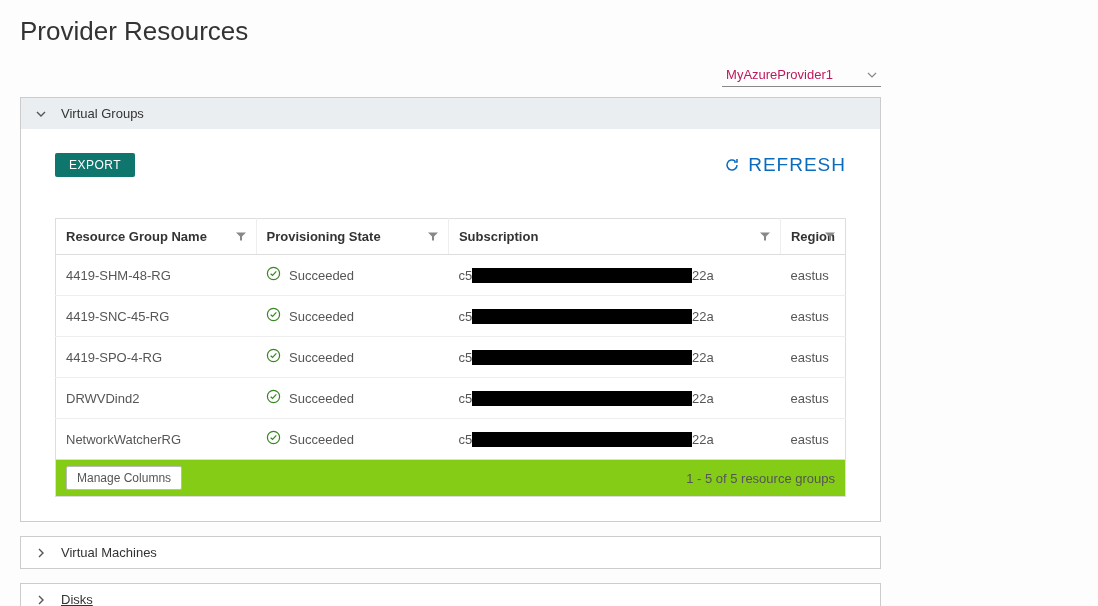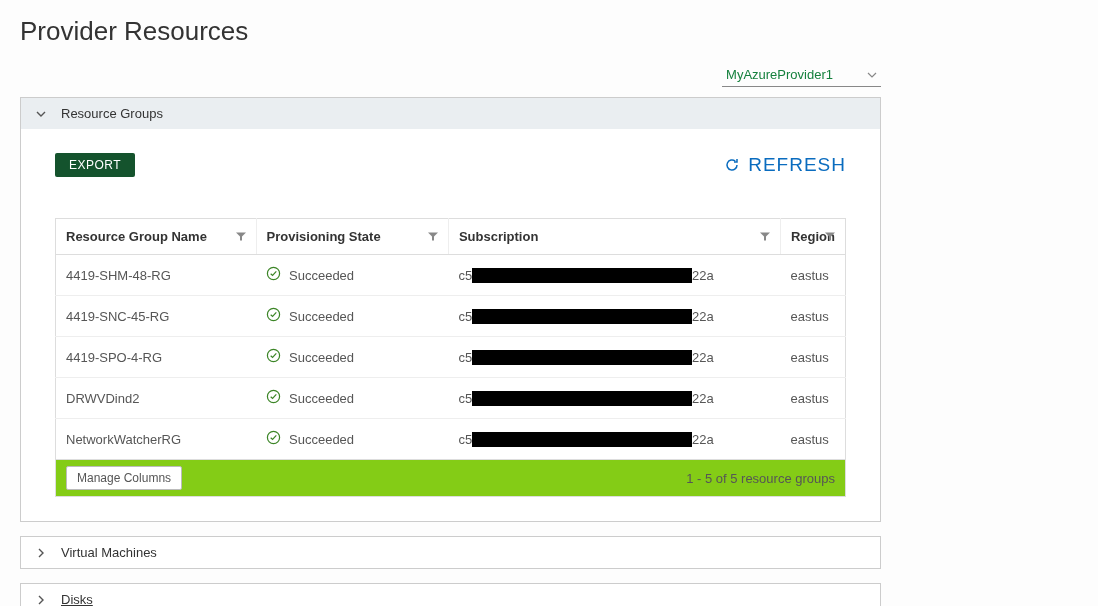--- a/index.html
+++ b/index.html
@@ -22,21 +22,21 @@
   .provider-row {
     display: flex;
     justify-content: flex-end;
     margin-bottom: 10px;
   }
   .provider-select {
     display: inline-flex;
     align-items: center;
     border-bottom: 1px solid #888;
     padding: 2px 4px 4px 4px;
-    color: #15803d;
+    color: #be185d;
     font-size: 13px;
     cursor: pointer;
     min-width: 140px;
     gap: 28px;
   }
   .provider-select .label { flex: 1; }
   .provider-select svg { margin-left: 6px; }
 
   .panel {
     border: 1px solid #ccc;
@@ -63,21 +63,21 @@
     padding: 24px 34px 24px 34px;
   }
 
   .toolbar-row {
     display: flex;
     justify-content: space-between;
     align-items: center;
     margin-bottom: 20px;
   }
   .btn-export {
-    background: #14532d;
+    background: #0f766e;
     color: #fff;
     border: none;
     padding: 5px 14px;
     font-size: 12px;
     letter-spacing: 0.5px;
     cursor: pointer;
     border-radius: 2px;
   }
   .btn-refresh {
     display: inline-flex;
@@ -181,21 +181,21 @@
     </div>
   </div>
 
   <div class="panel">
     <div class="panel-header">
       <span class="chev">
         <svg width="12" height="12" viewBox="0 0 12 12">
             <path d="M2 4 L6 8 L10 4" stroke="#555" stroke-width="1.4" fill="none"></path>
           </svg>
       </span>
-      <span>Resource Groups</span>
+      <span>Virtual Groups</span>
     </div>
     <div class="panel-body">
 
       <div class="toolbar-row">
         <button class="btn-export">EXPORT</button>
         <span class="btn-refresh">
           <svg width="16" height="16" viewBox="0 0 16 16">
             <path d="M13 8a5 5 0 1 1-1.8-3.85" stroke="#0a6cbf" stroke-width="1.5" fill="none"></path>
             <path d="M13 2 L13 5 L10 5" stroke="#0a6cbf" stroke-width="1.5" fill="none"></path>
           </svg>

